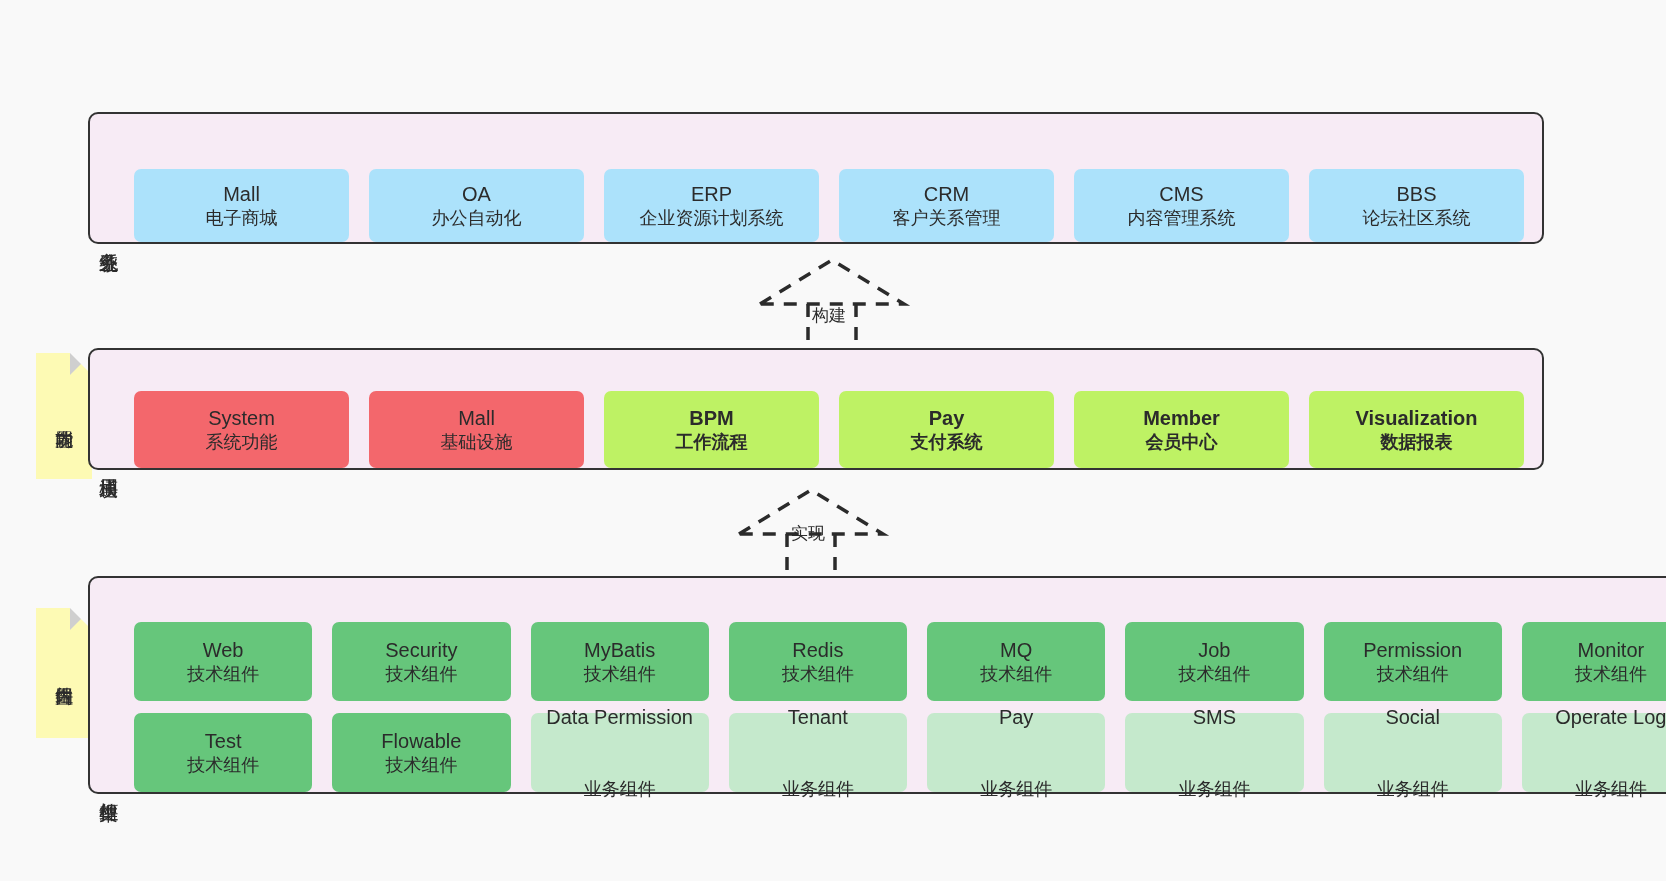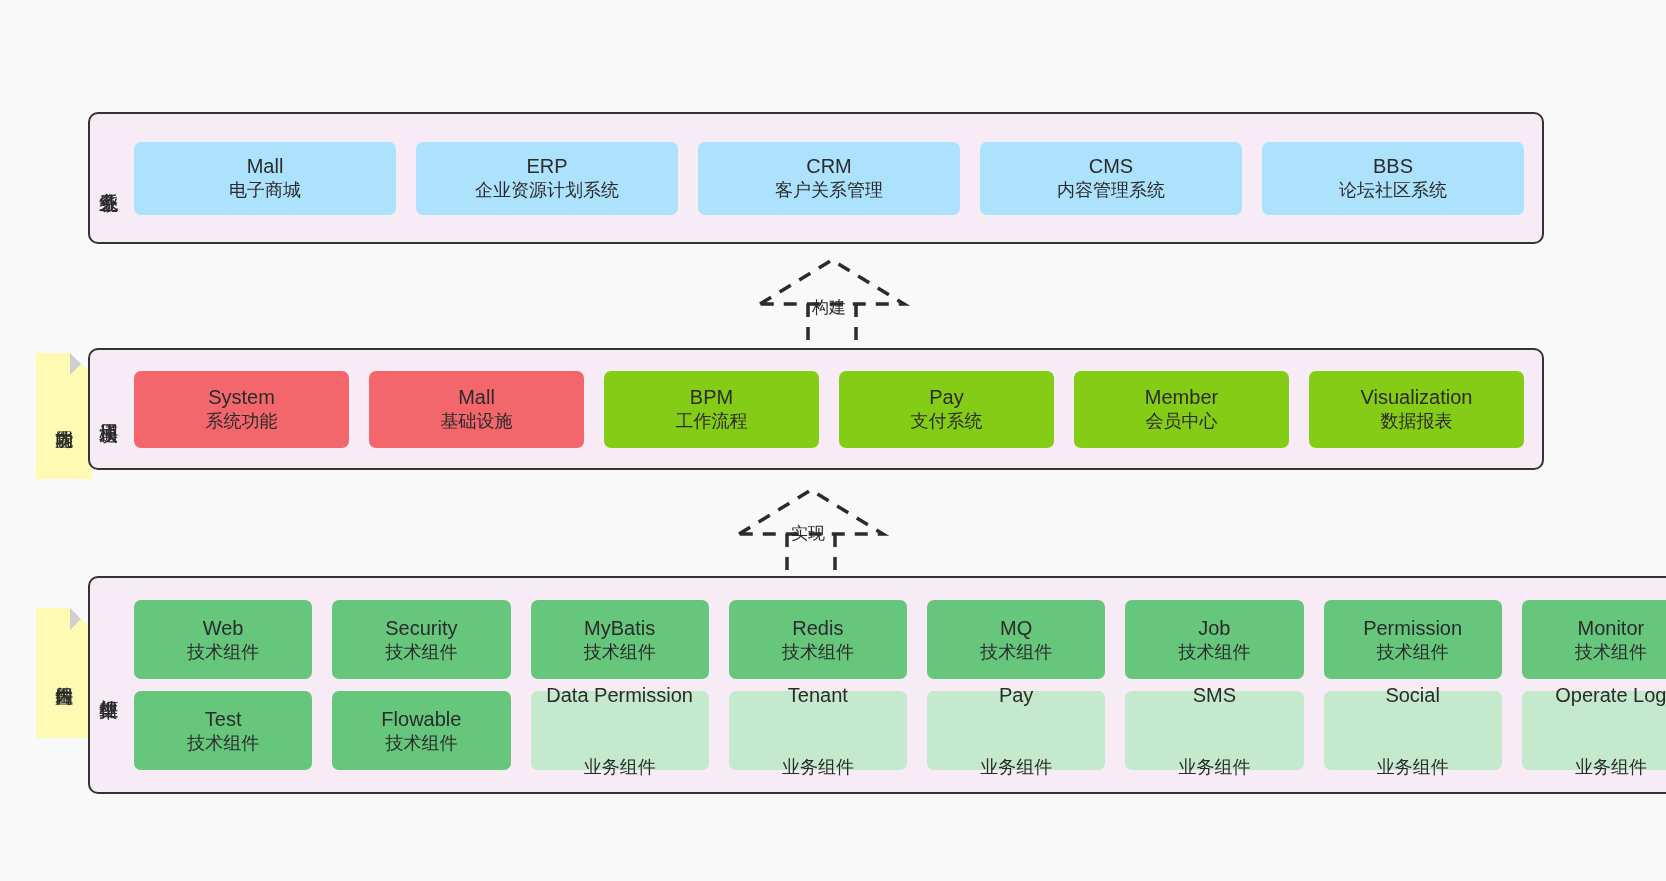--- a/index.html
+++ b/index.html
@@ -16,21 +16,21 @@
     overflow: hidden;
   }
 
   
   .layer {
     position: absolute;
     background: #f7ebf5;
     border: 2px solid #333333;
     border-radius: 10px;
     display: flex;
-    align-items: center;
+    align-items: flex-end;
   }
   .layer-title {
     flex: 0 0 auto;
     width: 38px;
     display: flex;
     align-items: center;
     justify-content: center;
     font-size: 19px;
     color: #2b2b2b;
     line-height: 1.12;
@@ -64,21 +64,21 @@
     color: #2b2b2b;
     line-height: 1.25;
     padding: 6px 4px;
   }
   .cell .en { font-size: 20px; }
   .cell .cn { font-size: 18px; }
 
   
   .c-blue       { background: #ace2fb; }
   .c-red        { background: #f3676c; }
-  .c-pink       { background: #84cc16; }
+  .c-pink       { background: #bef264; font-weight: bold; }
   .c-green      { background: #66c67b; }
   .c-greenlight { background: #c5e9cc; gap: 48px; }
 
   
   #layer-business  { left: 88px; top: 112px; width: 1456px; height: 132px; }
   #layer-common    { left: 88px; top: 348px; width: 1456px; height: 122px; }
   #layer-framework { left: 88px; top: 576px; width: 1632px; height: 218px; }
 
   #layer-business  .row { height: 73px; }
   #layer-common    .row { height: 77px; }
@@ -123,36 +123,40 @@
   .gen-arrow { position: absolute; }
   .gen-arrow svg { display: block; overflow: visible; }
   .gen-label {
     position: absolute;
     font-size: 17px;
     color: #2b2b2b;
     background: transparent;
     white-space: nowrap;
   }
   #arrow-build   { left: 752px; top: 256px; }
-  #arrow-build .gen-label   { left: 60px; top: 40px; }
+  #arrow-build .gen-label   { left: 60px; top: 48px; }
   #arrow-impl    { left: 731px; top: 486px; }
   #arrow-impl .gen-label    { left: 60px; top: 36px; }
 </style>
 </head>
 <body>
 
 <div id="canvas">
 
   <div class="layer" id="layer-business">
     <div class="layer-title">业务系统</div>
     <div class="layer-body">
       <div class="row">
         <div class="cell c-blue">
           <span class="en">Mall</span>
           <span class="cn">电子商城</span>
+        </div>
+        <div class="cell c-blue">
+          <span class="en">OA</span>
+          <span class="cn">办公自动化</span>
         </div>
         <div class="cell c-blue">
           <span class="en">ERP</span>
           <span class="cn">企业资源计划系统</span>
         </div>
         <div class="cell c-blue">
           <span class="en">CRM</span>
           <span class="cn">客户关系管理</span>
         </div>
         <div class="cell c-blue">

